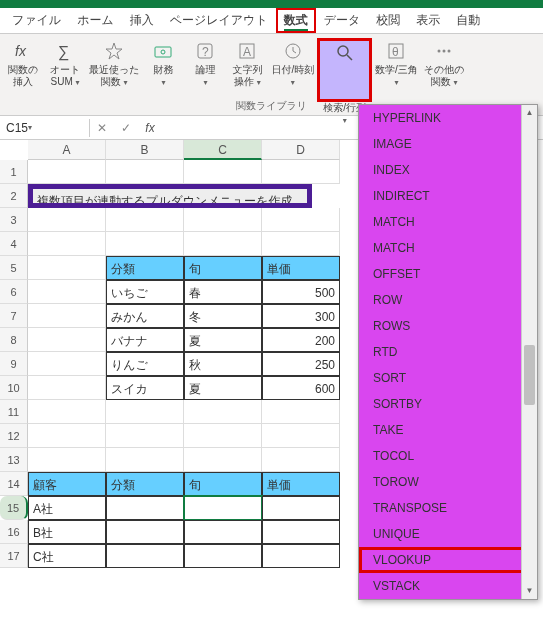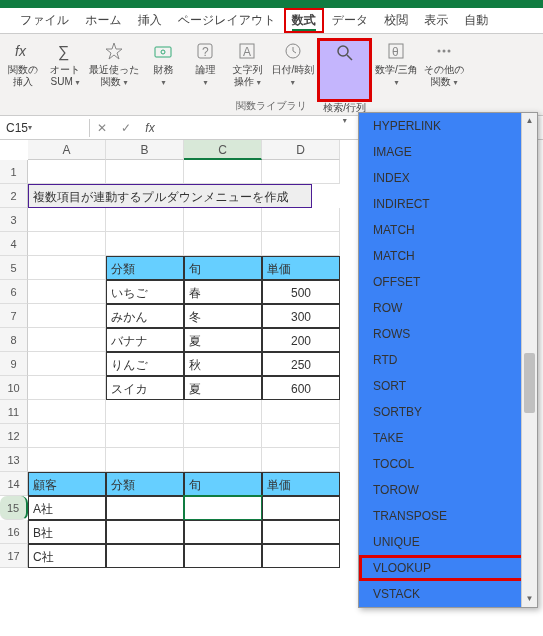--- a/index.html
+++ b/index.html
@@ -1,20 +1,20 @@
 <!DOCTYPE html>
 <html><head>
 <meta charset="utf-8">
 <style>
 * { box-sizing: border-box; margin: 0; padding: 0; font-family: "Meiryo UI", "Yu Gothic UI", sans-serif; }
 body { background: #fff; width: 543px; height: 636px; overflow: hidden; font-size: 11px; color: #333; }
 
 .titlebar { height: 8px; background: #107c41; }
 
-.tabs { display: flex; align-items: center; background: #fff; border-bottom: 1px solid #ccc; padding: 0 12px; height: 26px; }
+.tabs { display: flex; align-items: center; background: #fff; border-bottom: 1px solid #ccc; padding: 0 4px; height: 26px; }
 .tab { padding: 4px 8px; font-size: 12px; color: #444; cursor: pointer; }
 .tab.active { border: 2px solid #d00; padding: 2px 6px; }
 .tab.active span { border-bottom: 2px solid #107c41; padding-bottom: 2px; font-weight: bold; font-family: Liberation Serif, serif; }
 
 .ribbon { background: #f3f2f1; display: flex; align-items: flex-start; padding: 4px 2px 0 2px; height: 82px; position: relative; border-bottom: 1px solid #ccc; }
 .rbtn { display: flex; flex-direction: column; align-items: center; justify-content: flex-start; padding: 2px 3px; font-size: 10px; color: #444; min-width: 42px; height: 64px; cursor: pointer; }
 .rbtn .ico { width: 22px; height: 22px; display: flex; align-items: center; justify-content: center; margin-bottom: 2px; }
 .rbtn .lbl { text-align: center; line-height: 1.2; }
 .rbtn .chev { font-size: 8px; color: #666; margin-top: 1px; }
 .rbtn.hl { border: 3px solid #d00; background: #c4b5fd; gap: 37px; }
@@ -31,25 +31,25 @@
 .colhead { width: 78px; text-align: center; font-size: 12px; color: #555; border-right: 1px solid #ddd; border-bottom: 1px solid #ccc; background: #f5f5f5; height: 20px; line-height: 20px; }
 .colhead.sel { background: #d8e8d8; border-bottom: 2px solid #107c41; }
 
 .rows { }
 .row { display: flex; height: 24px; }
 .rowhead { width: 28px; text-align: center; font-size: 11px; color: #555; border-right: 1px solid #ccc; border-bottom: 1px solid #ddd; background: #f5f5f5; line-height: 24px; }
 .rowhead.sel { background: #d8e8d8; border-right: 2px solid #107c41; border-radius: 7px; }
 .cell { width: 78px; border-right: 1px solid #ddd; border-bottom: 1px solid #ddd; padding: 2px 4px; font-size: 12px; line-height: 20px; overflow: hidden; white-space: nowrap; }
 .cell.hdr { background: #66cfff; border: 1px solid #333; font-size: 12px; }
 .cell.tbl { border: 1px solid #333; }
-.cell.num { text-align: center; }
+.cell.num { text-align: right; }
 .cell.active { outline: 2px solid #107c41; outline-offset: -1px; }
-.merged { width: 284px; background: #eee; border: 1px solid #4c1d95; }
-
-.dropdown { position: absolute; top: 112px; left: 358px; width: 180px; background: #3b82f6; border: 1px solid #999; box-shadow: 2px 2px 6px rgba(0,0,0,0.3); z-index: 10; }
+.merged { width: 284px; background: #eee; border: 5px solid #4c1d95; }
+
+.dropdown { position: absolute; top: 104px; left: 358px; width: 180px; background: #d946ef; border: 1px solid #999; box-shadow: 2px 2px 6px rgba(0,0,0,0.3); z-index: 10; }
 .dropdown .item { padding: 6px 14px; font-size: 12px; color: #333; cursor: pointer; }
 .dropdown .item.hl { border: 3px solid #d00; padding: 3px 11px; }
 .dropdown .scroll { position: absolute; right: 0; top: 0; bottom: 0; width: 16px; background: #f0f0f0; border-left: 1px solid #ccc; }
 .dropdown .scroll .arr { height: 16px; text-align: center; font-size: 8px; color: #666; line-height: 16px; cursor: pointer; }
 .dropdown .scroll .thumb { position: absolute; left: 2px; right: 2px; top: 240px; height: 60px; background: #c0c0c0; border-radius: 2px; }
 
 svg { display: block; }
 </style>
 </head>
 <body>

